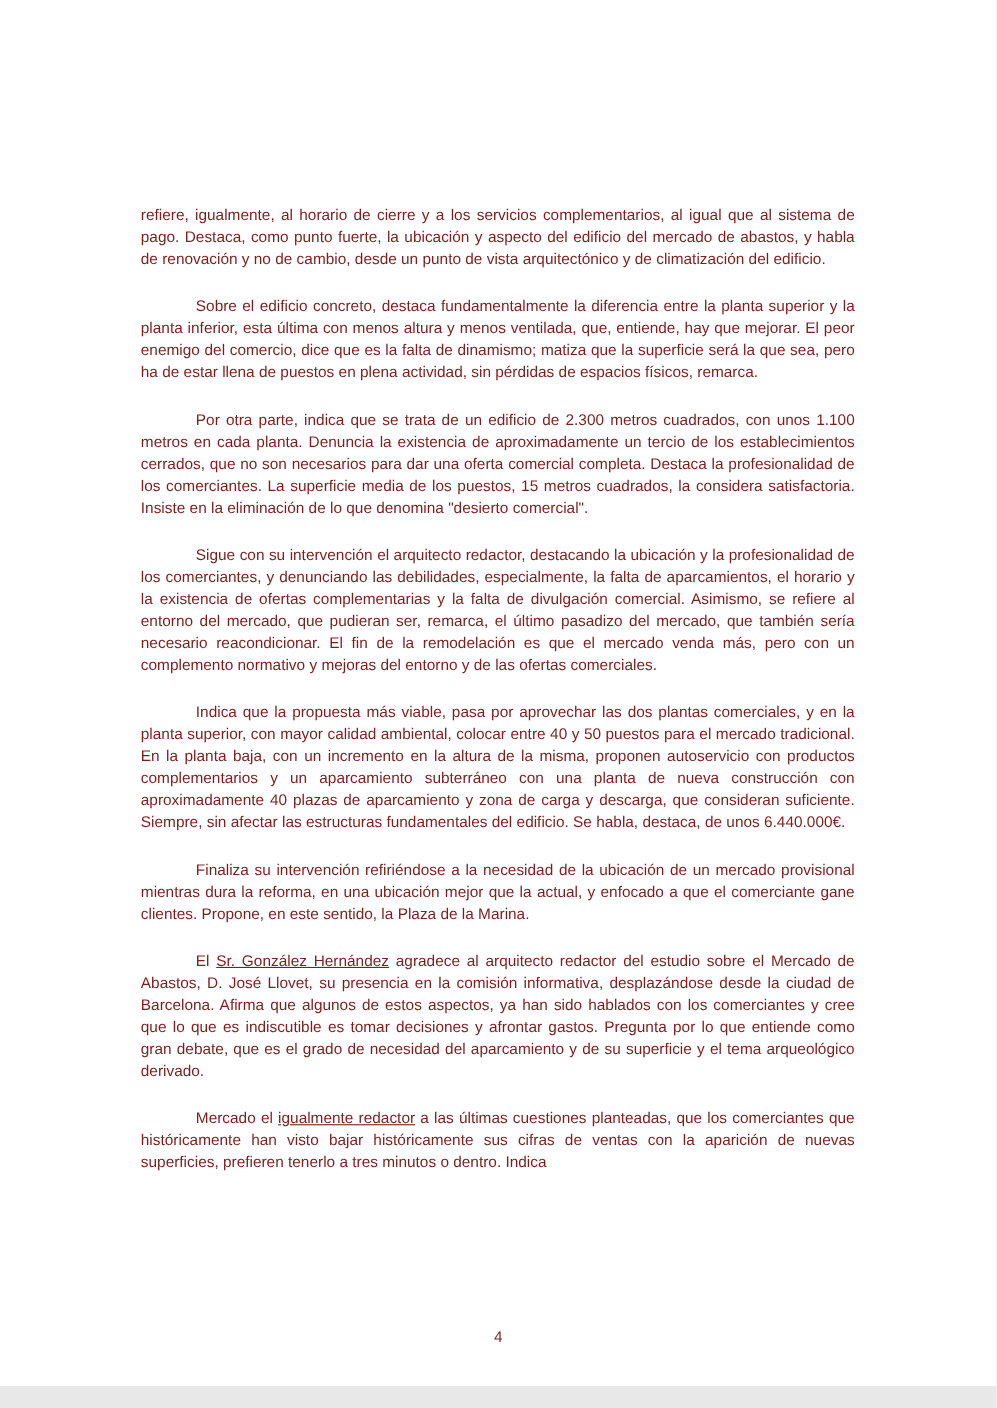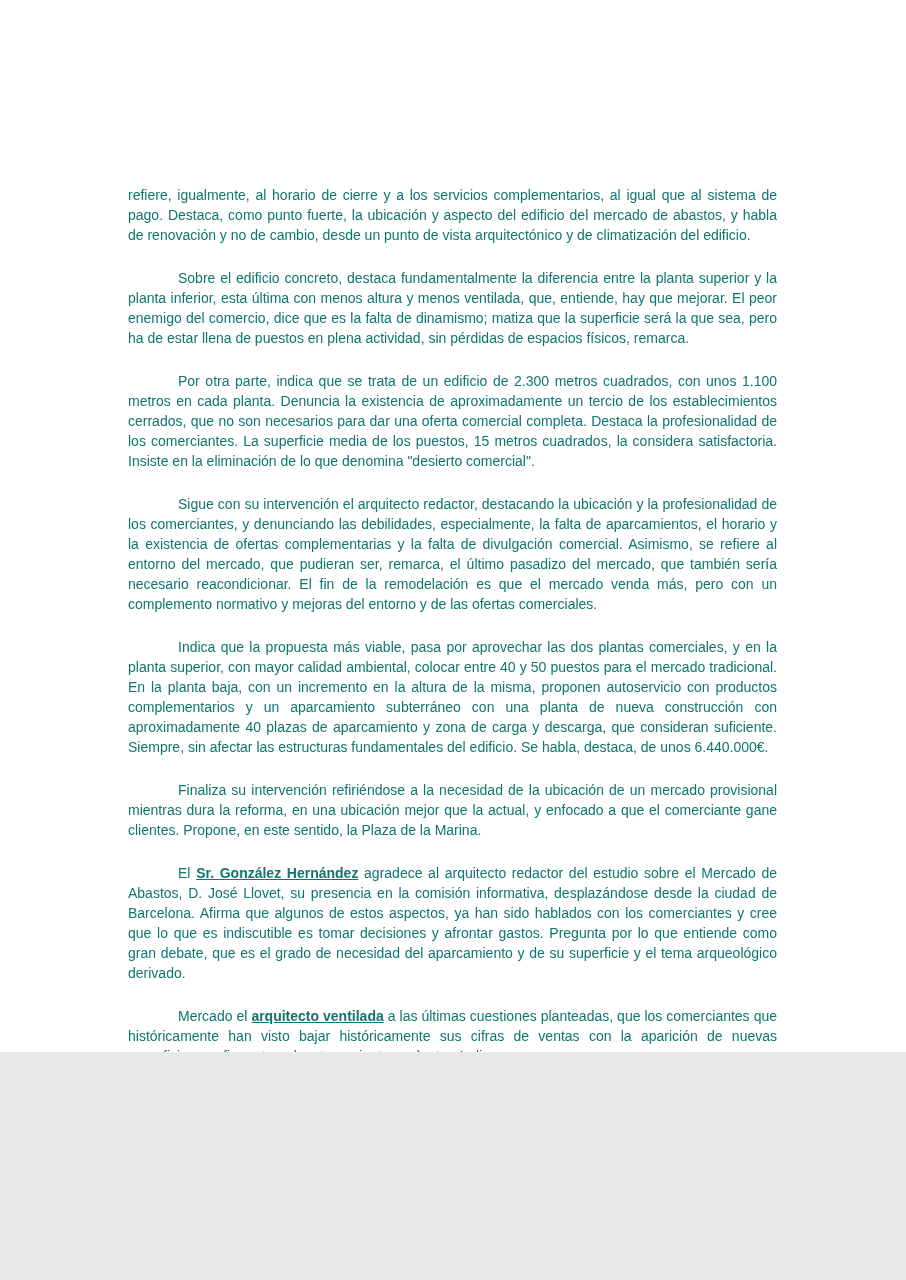--- a/index.html
+++ b/index.html
@@ -3,45 +3,45 @@
 <meta charset="utf-8">
 <style>
   html, body {
     margin: 0;
     padding: 0;
     background: #e8e8e8;
   }
   .page {
     position: relative;
     width: 906px;
-    height: 1052px;
+    height: 1260px;
     background: #ffffff;
     margin: 0 auto;
     font-family: "Liberation Sans", sans-serif;
-    color: #0f766e;
+    color: #7f1d1d;
     overflow: hidden;
   }
   .content {
     position: absolute;
     left: 128px;
     top: 185px;
     width: 649px;
     font-size: 14px;
     line-height: 20px;
     text-align: justify;
   }
   p.para {
     margin: 0 0 23px 0;
     padding: 0;
   }
   p.para.indent {
     text-indent: 50px;
   }
   .bold {
-    font-weight: bold;
+    font-weight: normal;
   }
   .underline {
     text-decoration: underline;
   }
   .page-number {
     position: absolute;
     top: 1205px;
     left: 0;
     width: 100%;
     text-align: center;
@@ -54,16 +54,16 @@
 
 <div class="page">
   <div class="content">
       <p class="para"><span>refiere, igualmente, al horario de cierre  y a los servicios complementarios, al igual que al sistema de pago. Destaca, como punto fuerte, la ubicación y aspecto del edificio del mercado de abastos, y habla de renovación y no de cambio, desde un punto de vista arquitectónico y de climatización del edificio.</span></p>
       <p class="para indent"><span>Sobre el edificio concreto, destaca fundamentalmente la diferencia entre la planta superior y la planta inferior, esta última con menos altura y menos ventilada, que, entiende, hay que mejorar. El peor enemigo del comercio, dice que es la falta de dinamismo; matiza que la superficie será la que sea, pero ha de estar llena de puestos en plena actividad, sin pérdidas de espacios físicos, remarca.</span></p>
       <p class="para indent"><span>Por otra parte, indica que se trata de un edificio de 2.300 metros cuadrados, con unos 1.100 metros en cada planta. Denuncia la existencia de aproximadamente un tercio de los establecimientos cerrados, que no son necesarios para dar una oferta comercial completa. Destaca la profesionalidad de los comerciantes. La superficie media de los puestos, 15 metros cuadrados, la considera satisfactoria. Insiste en la eliminación de lo que denomina "desierto comercial".</span></p>
       <p class="para indent"><span>Sigue con su intervención el arquitecto redactor, destacando la ubicación y la profesionalidad de los comerciantes, y denunciando las debilidades, especialmente, la falta de aparcamientos, el horario y la existencia de ofertas complementarias y la falta de divulgación comercial. Asimismo, se refiere al entorno del mercado, que pudieran ser, remarca, el último pasadizo del mercado, que también sería necesario reacondicionar. El fin de la remodelación es que el mercado venda más, pero con un complemento normativo y mejoras del entorno y de las ofertas comerciales.</span></p>
       <p class="para indent"><span>Indica que la propuesta más viable, pasa por aprovechar las dos plantas comerciales, y en la planta superior, con mayor calidad ambiental, colocar entre 40 y 50 puestos para el mercado tradicional. En la planta baja, con un incremento en la altura de la misma, proponen autoservicio con productos complementarios y un aparcamiento subterráneo con una planta de nueva construcción con aproximadamente 40 plazas de aparcamiento y zona de carga y descarga, que consideran suficiente. Siempre, sin afectar las estructuras fundamentales del edificio. Se habla, destaca, de unos 6.440.000€.</span></p>
       <p class="para indent"><span>Finaliza su intervención refiriéndose a la necesidad de la ubicación de un mercado provisional mientras dura la reforma, en una ubicación mejor que la actual, y enfocado a que el comerciante gane clientes. Propone, en este sentido, la Plaza de la Marina.</span></p>
       <p class="para indent"><span>El </span><span class="bold underline">Sr. González Hernández</span><span> agradece al arquitecto redactor del estudio sobre el Mercado de Abastos, D. José Llovet, su presencia en la comisión informativa, desplazándose desde la ciudad de Barcelona. Afirma que algunos de estos aspectos, ya han sido hablados con los comerciantes y cree que lo que es indiscutible es tomar decisiones y afrontar gastos. Pregunta por lo que entiende como gran debate, que es el grado de necesidad del aparcamiento y de su superficie y el tema arqueológico derivado.</span></p>
-      <p class="para indent"><span>Mercado el </span><span class="bold underline">arquitecto ventilada</span><span>  a las últimas cuestiones planteadas, que los comerciantes que históricamente han visto bajar históricamente sus cifras de ventas con la aparición de nuevas superficies, prefieren tenerlo a tres minutos o dentro. Indica</span></p>
+      <p class="para indent"><span>Mercado el </span><span class="bold underline">igualmente redactor</span><span>  a las últimas cuestiones planteadas, que los comerciantes que históricamente han visto bajar históricamente sus cifras de ventas con la aparición de nuevas superficies, prefieren tenerlo a tres minutos o dentro. Indica</span></p>
     </div>
   <div class="page-number">4</div>
 </div>
 
 </body></html>

